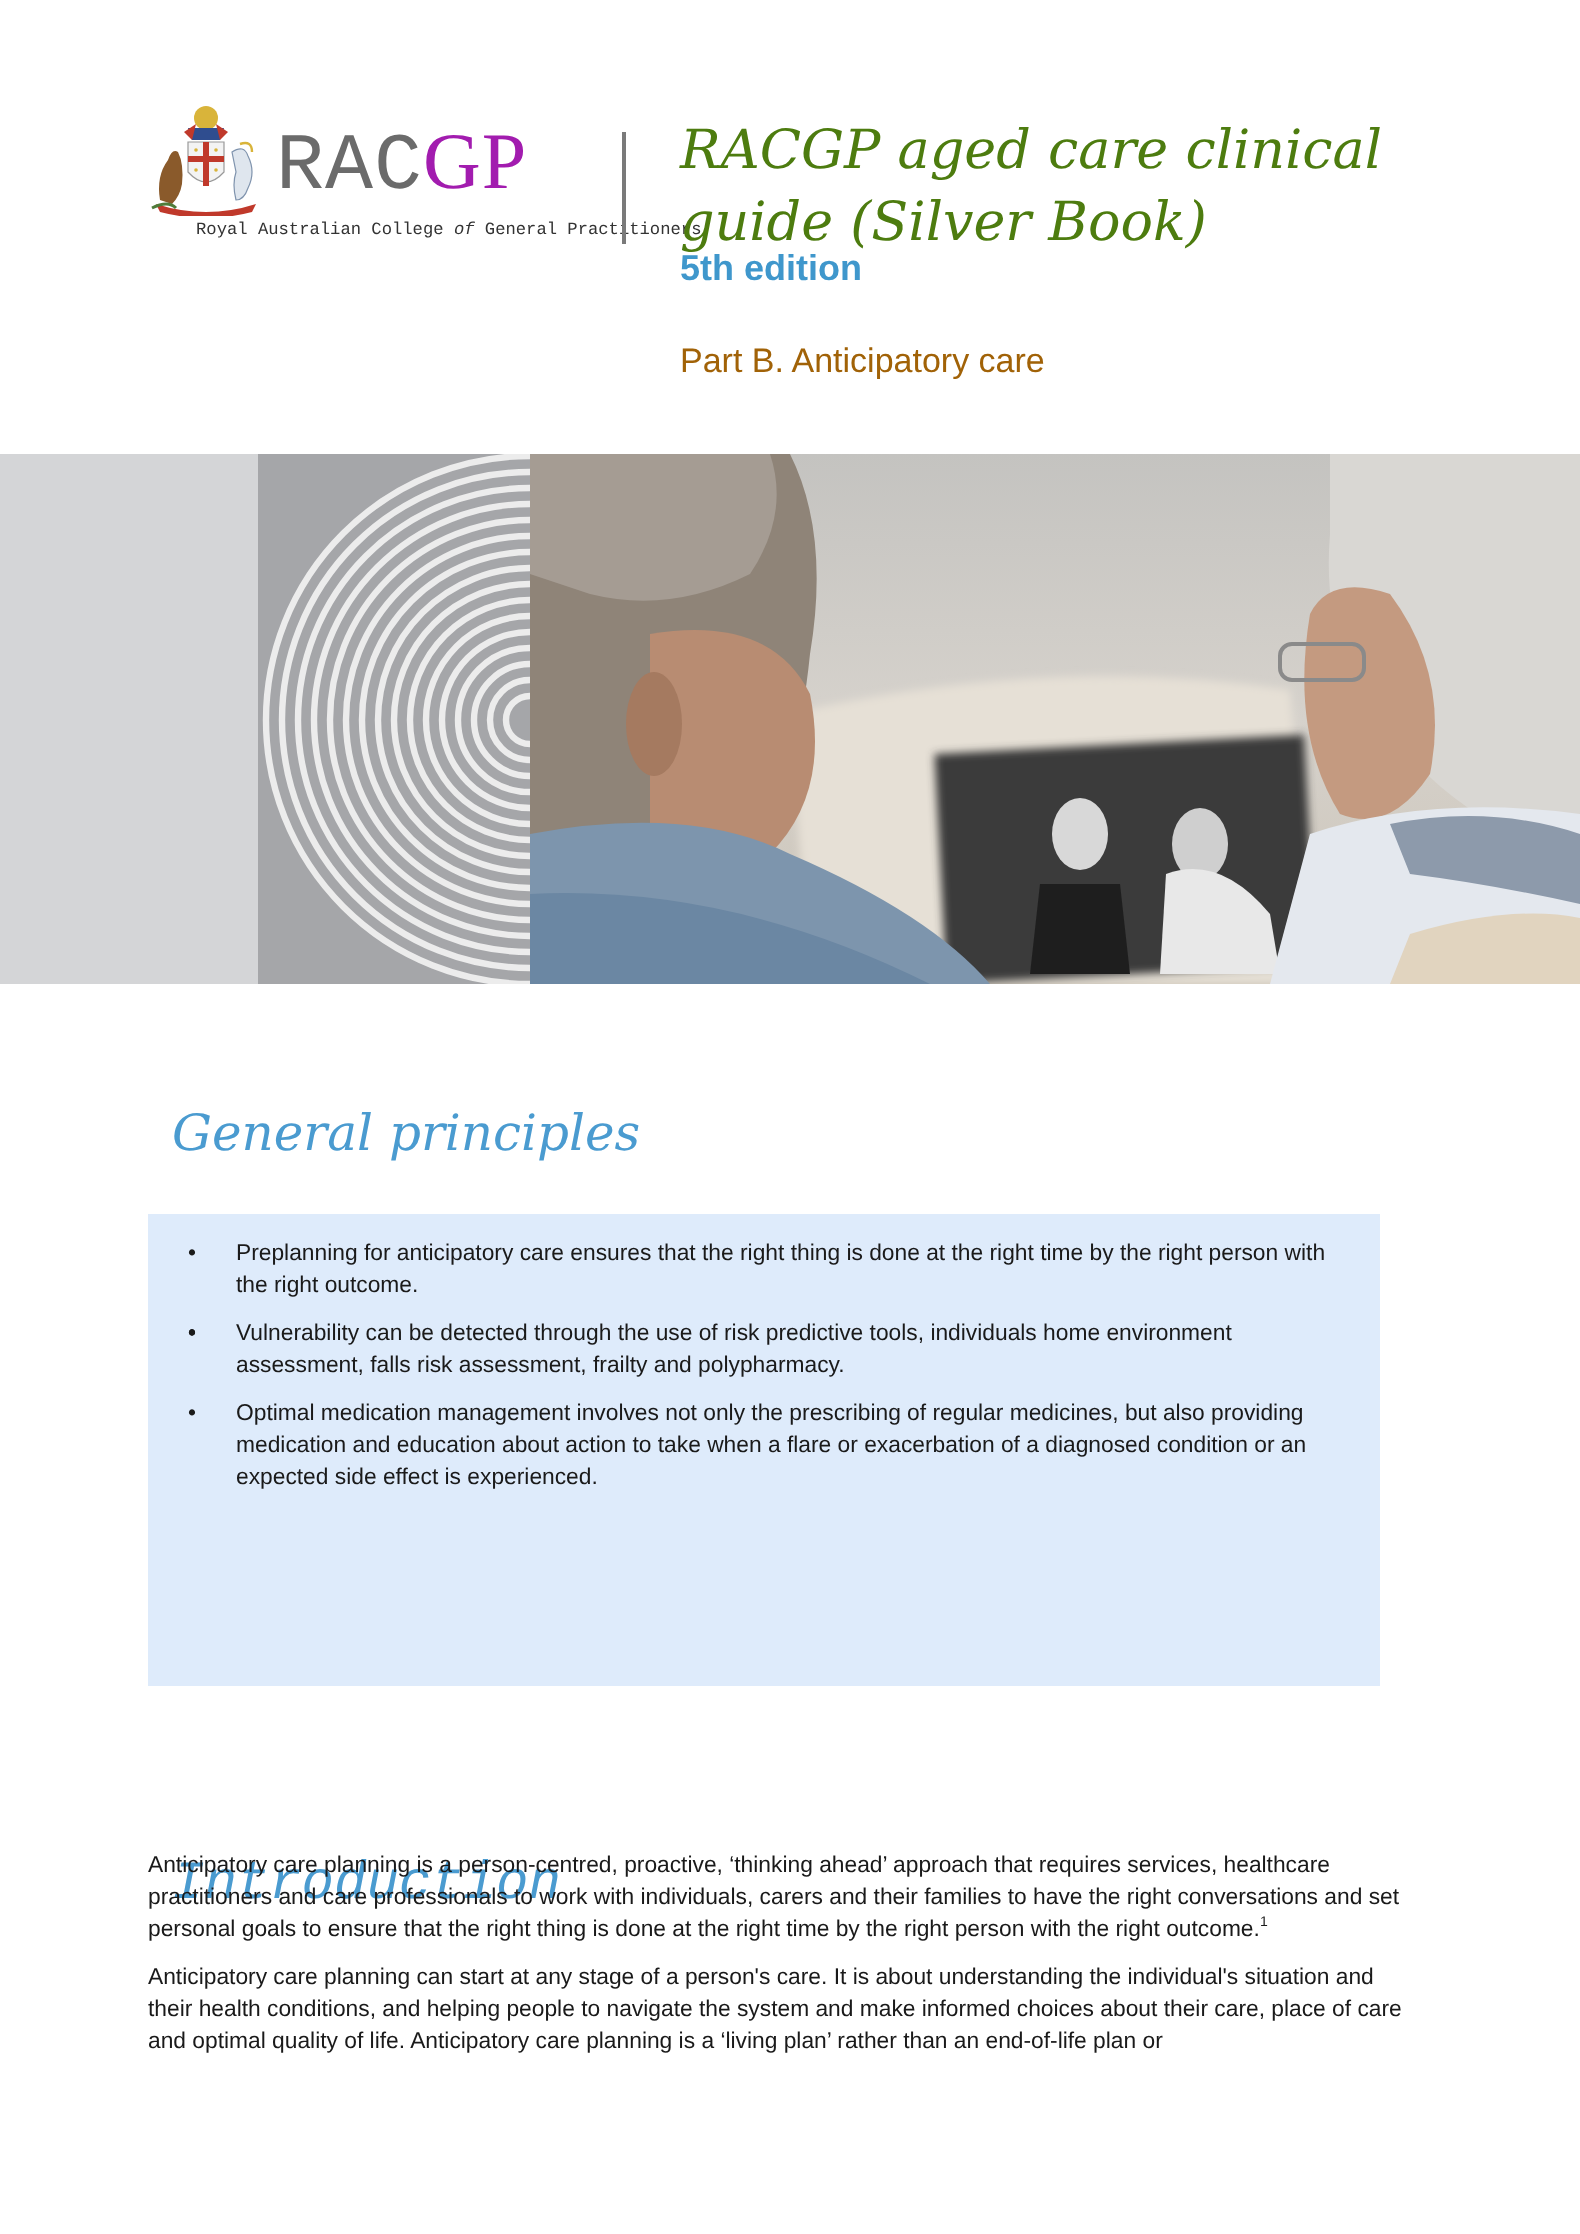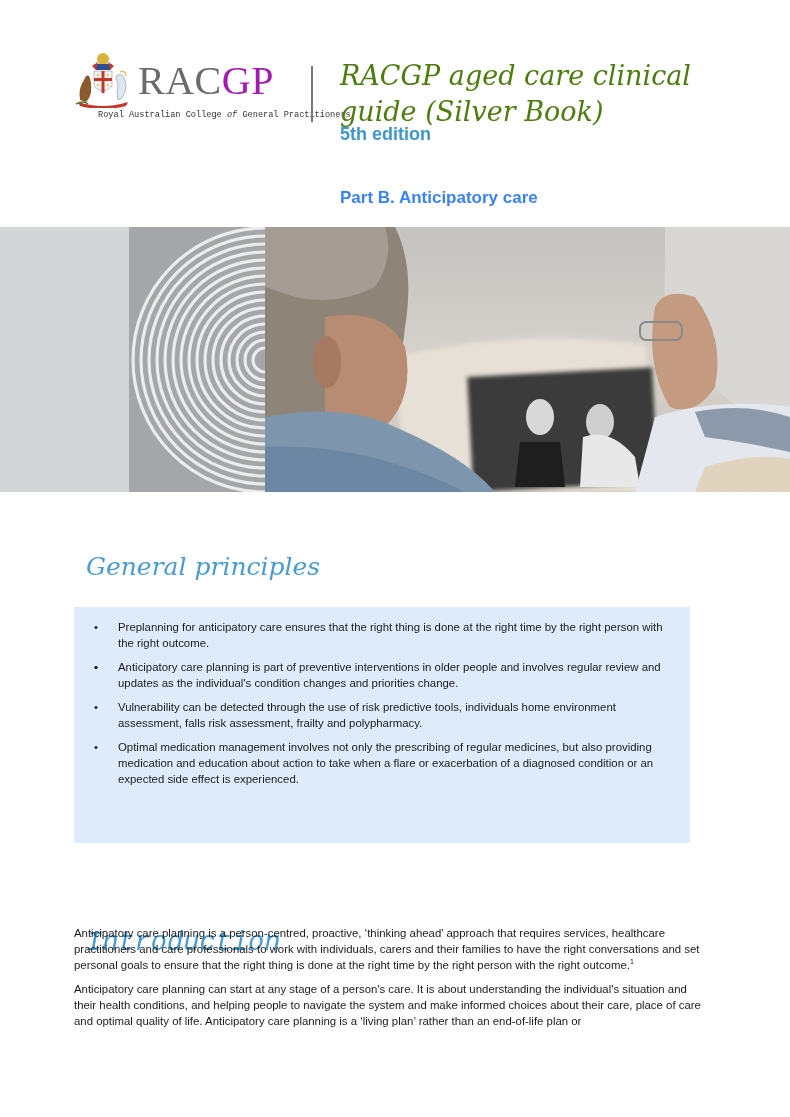--- a/index.html
+++ b/index.html
@@ -2,30 +2,30 @@
 <html><head>
   <meta charset="utf-8">
   <style>
     html, body { margin: 0; padding: 0; background: #ffffff; }
     body { width: 790px; height: 1117px; position: relative; overflow: hidden; font-family: "Liberation Sans", sans-serif; color: #1a1a1a; }
 
     .header { position: absolute; left: 0; top: 0; width: 790px; height: 226px; }
     .logo { position: absolute; left: 74px; top: 52px; width: 210px; height: 70px; }
     .crest { position: absolute; left: 0; top: 0; width: 58px; height: 56px; }
     .logo-word { position: absolute; left: 64px; top: 6px; font-family: "Liberation Serif", serif; font-size: 40px; letter-spacing: 0.5px; line-height: 46px; }
-    .logo-word .rac { color: #6b6b6b; }
+    .logo-word .rac { color: #6b6b6b; font-family: Liberation Mono, monospace; }
     .logo-word .gp { color: #a21caf; }
     .logo-sub { position: absolute; left: 24px; top: 58px; font-family: Liberation Mono, monospace; font-size: 8.6px; color: #333; white-space: nowrap; }
     .logo-sub i { font-style: italic; }
 
     .vdivider { position: absolute; left: 311px; top: 66px; width: 2px; height: 56px; background: #7a7a7a; }
 
     .title { position: absolute; left: 340px; top: 58px; font-family: "DejaVu Serif", serif; font-style: italic; font-size: 27px; line-height: 36px; color: #4d7c0f; width: 420px; }
     .edition { position: absolute; left: 340px; top: 124px; font-size: 18px; font-weight: bold; color: #3f97cc; }
-    .part { position: absolute; left: 340px; top: 188px; font-size: 17px; color: #3b82f6; font-weight: bold; }
+    .part { position: absolute; left: 340px; top: 171px; font-size: 17px; color: #a16207; }
 
     .banner { position: absolute; left: 0; top: 227px; width: 790px; height: 265px; overflow: hidden; }
     .band-light { position: absolute; left: 0; top: 0; width: 129px; height: 265px; background: #d4d5d7; }
     .band-mid { position: absolute; left: 129px; top: 0; width: 136px; height: 265px; background: #a5a6a9; overflow: hidden; }
     .photo { position: absolute; left: 265px; top: 0; width: 525px; height: 265px; overflow: hidden;
       background: linear-gradient(180deg, #c9c7c3 0%, #d2cfca 45%, #cdc7bd 100%); }
 
     .section-title { position: absolute; left: 74px; font-family: "DejaVu Serif", serif; font-style: italic; color: #4a9bd0; font-weight: normal; margin: 12px; }
     .gp-title { top: 540px; font-size: 25px; }
     .intro-title { top: 916px; font-size: 27px; font-family: Liberation Mono, monospace; }
@@ -134,21 +134,21 @@
     </svg>
   </div>
 </div>
 
 <h2 class="section-title gp-title">General principles</h2>
 
 <div class="principles-box">
   <ul>
     <li><span class="bullet">•</span><span>Preplanning for anticipatory care ensures that the right thing is done at the right time by the right person with the right outcome.</span></li>
     <li><span class="bullet">•</span></li>
-    <li><span class="bullet">•</span><span>Anticipatory care planning is part of preventive interventions in older people and involves regular review and updates as the individual's condition changes and priorities change.</span></li>
+    <li><span class="bullet">•</span></li>
     <li><span class="bullet">•</span><span>Vulnerability can be detected through the use of risk predictive tools, individuals home environment assessment, falls risk assessment, frailty and polypharmacy.</span></li>
     <li><span class="bullet">•</span><span>Optimal medication management involves not only the prescribing of regular medicines, but also providing medication and education about action to take when a flare or exacerbation of a diagnosed condition or an expected side effect is experienced.</span></li>
   </ul>
 </div>
 
 <h2 class="section-title intro-title">Introduction</h2>
 
 <div class="intro">
   <p><span>Anticipatory care planning is a person-centred, proactive, ‘thinking ahead’ approach that requires services, healthcare practitioners and care professionals to work with individuals, carers and their families to have the right conversations and set personal goals to ensure that the right thing is done at the right time by the right person with the right outcome.</span><sup>1</sup></p>
   <p>Anticipatory care planning can start at any stage of a person's care. It is about understanding the individual's situation and their health conditions, and helping people to navigate the system and make informed choices about their care, place of care and optimal quality of life. Anticipatory care planning is a ‘living plan’ rather than an end-of-life plan or</p>

